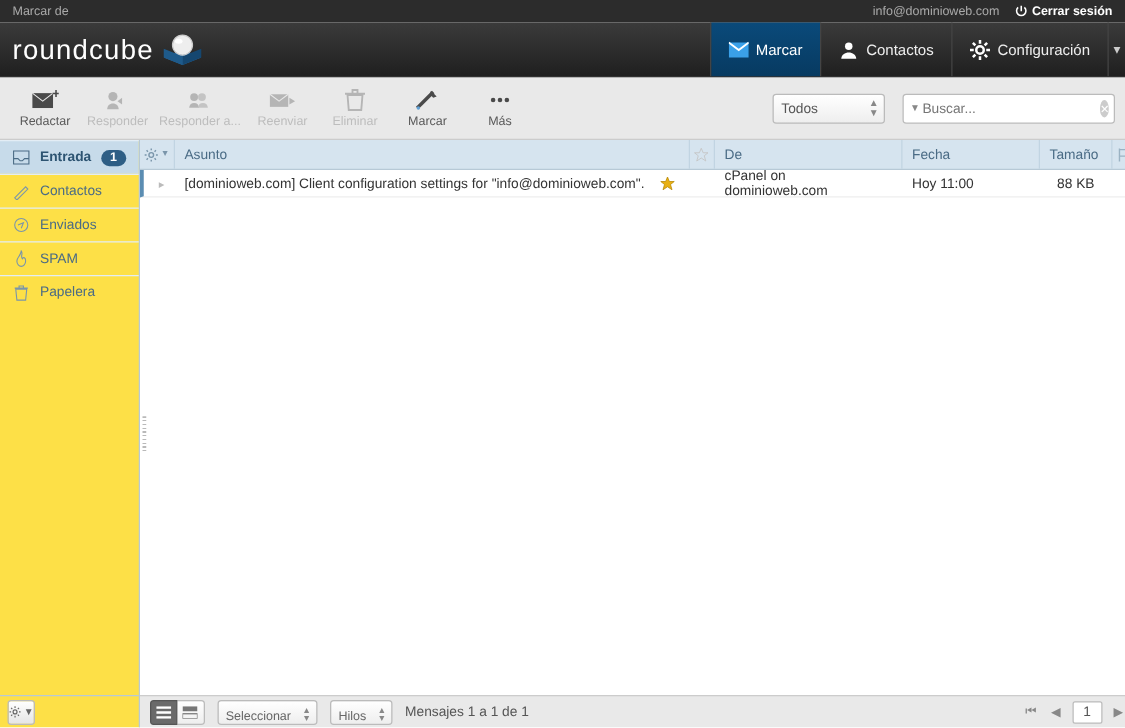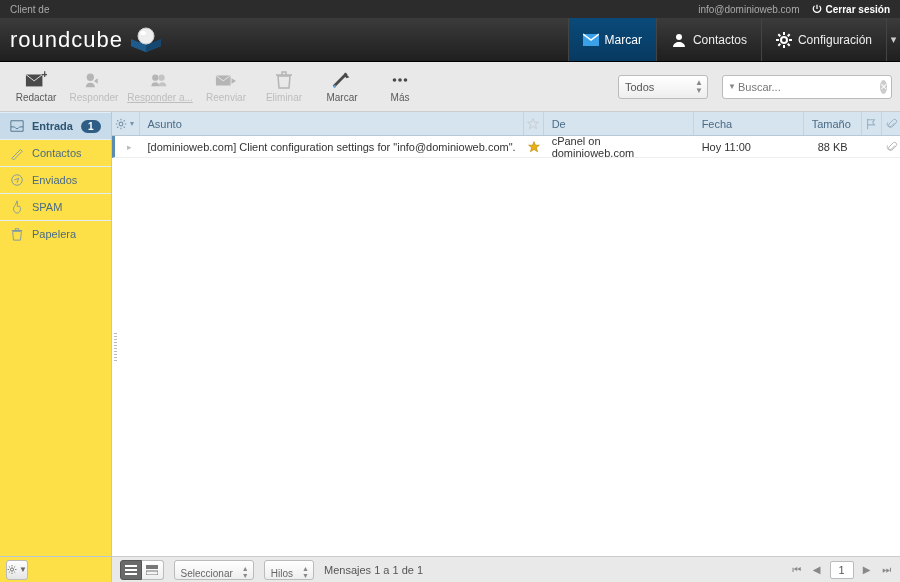--- a/index.html
+++ b/index.html
@@ -18,21 +18,21 @@
   .logo svg { margin-left:6px; }
   .tabs { display:flex; align-items:stretch; }
   .tab { display:flex; align-items:center; gap:6px; padding:0 14px; color:#eee; font-size:12px; border-left:1px solid #444; cursor:pointer;}
   .tab.active { background: linear-gradient(#0a4a7a,#073a61); color:#fff; }
   .tab svg { width:16px; height:16px; }
   .tabs .menu-arrow { width:14px; display:flex; align-items:center; justify-content:center; color:#ccc; border-left:1px solid #444;}
   
   
   .toolbar { height: 50px; background: #e9e9e9; border-bottom:1px solid #ccc; display:flex; align-items:center; padding: 0 8px; gap: 2px; position:relative;}
   .tool { display:flex; flex-direction:column; align-items:center; justify-content:center; width:56px; height:46px; color:#5a5a5a; font-size:10px; cursor:pointer; gap:2px;}
-  .tool.wide { width:72px;text-decoration:underline;}
+  .tool.wide { width:72px;}
   .tool.disabled { color:#bdbdbd; cursor:default;}
   .tool svg { width:22px; height:20px; }
   .tool.disabled svg { opacity:0.45; }
   .toolbar .spacer { flex:1; }
   .filter-select { position:relative; width:90px; height:24px; border:1px solid #bbb; border-radius:3px; background:linear-gradient(#fff,#eee); display:flex; align-items:center; padding:0 6px; font-size:11px; color:#555; margin-right:12px;}
   .filter-select .arrows { position:absolute; right:4px; top:3px; font-size:8px; color:#888; line-height:8px;}
   .searchbar { position:relative; width:170px; height:24px; border:1px solid #bbb; border-radius:3px; background:#fff; display:flex; align-items:center; padding:0 4px;}
   .searchbar svg.mag { width:14px; height:14px; color:#777;}
   .searchbar .chev { font-size:8px; color:#888; margin:0 2px 0 1px;}
   .searchbar input { flex:1; border:none; outline:none; font-size:11px; color:#555;}
@@ -68,21 +68,21 @@
   .lh-date { width:110px;}
   .lh-size { width:58px;}
   .lh-flag { width:20px; justify-content:center; padding:0;}
   .lh-attach { width:20px; justify-content:center; padding:0; border-right:none;}
   
   .msgrow { display:flex; height:22px; align-items:stretch; font-size:11px; color:#333; border-bottom:1px solid #eee; border-left:3px solid #5b8db2;}
   .mr-cell { display:flex; align-items:center; padding:0 8px;}
   .mr-thread { width:25px; justify-content:flex-end; color:#bbb; font-size:9px;}
   .mr-subject { flex:1 1 350px; white-space:nowrap; overflow:hidden; text-overflow:ellipsis;}
   .mr-star { width:20px; justify-content:center; padding:0;}
-  .mr-from { width:150px;}
+  .mr-from { width:150px;margin-left:28px;}
   .mr-date { width:110px;}
   .mr-size { width:58px; justify-content:center;}
   .mr-flag { width:20px; justify-content:center; padding:0;}
   .mr-attach { width:20px; justify-content:center; padding:0;}
   
   
   .listfooter { height:26px; background:#e9e9e9; border-top:1px solid #ccc; display:flex; align-items:center; padding:0 8px; gap:10px; font-size:11px; color:#555;}
   .viewtoggle { display:flex;}
   .viewtoggle .vt { width:22px;height:20px;border:1px solid #bbb;background:linear-gradient(#fff,#eee);display:flex;align-items:center;justify-content:center;}
   .viewtoggle .vt.active{ background:#6a6a6a; color:#fff; border-color:#555;}
@@ -96,21 +96,21 @@
   
   .star-gold path{ fill:#e8b014; stroke:#b58600;}
   .star-grey path{ fill:none; stroke:#c5c5c5;}
   .attach-grey{ color:#b8b8b8;}
 </style>
 </head>
 <body>
 
 <div class="topbar">
   <div class="topbar-left">
-    <a href="#">Client de</a>
+    <a href="#">Marcar de</a>
   </div>
   <div class="topbar-right">
     <span>info@dominioweb.com</span>
     <span class="logout">
       <svg class="power-icon" viewBox="0 0 16 16">
           <path d="M8 1v7" stroke="#fff" stroke-width="2" fill="none"></path>
           <path d="M4 3a6 6 0 1 0 8 0" stroke="#fff" stroke-width="2" fill="none"></path>
         </svg>
       <span>Cerrar sesión</span>
     </span>

